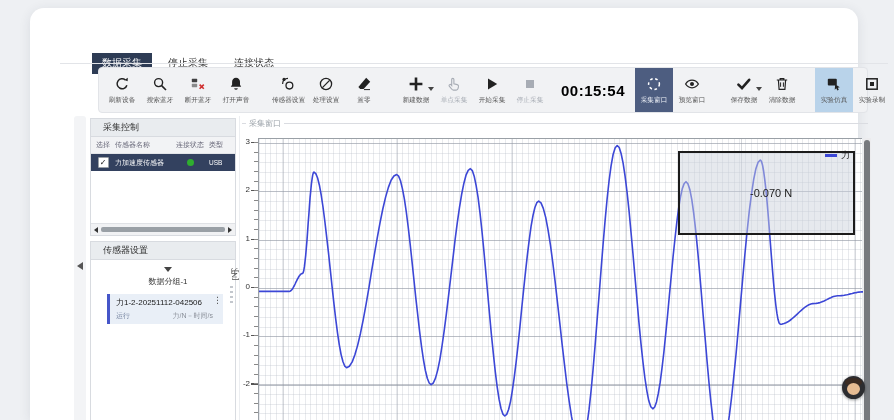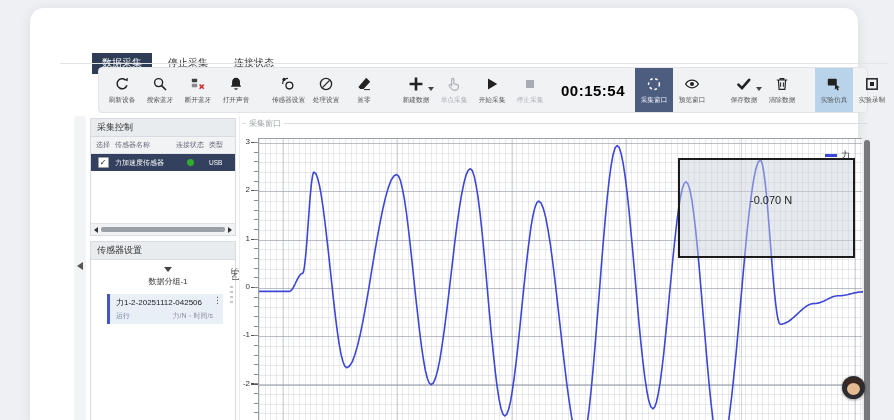--- a/index.html
+++ b/index.html
@@ -29,21 +29,21 @@
   .tbtn.sel-light{background:#b9d3ea;}
   .caret{position:absolute;right:1px;top:19px;width:0;height:0;border-left:3px solid transparent;
     border-right:3px solid transparent;border-top:4px solid #444;}
   .timer{font-size:15px;font-weight:bold;color:#000;letter-spacing:.5px;margin:0 10px 0 12px;white-space:nowrap;}
   
   .collapse-strip{position:absolute;left:44px;top:108px;width:12px;height:312px;background:#f3f4f6;border-radius:3px;}
   .collapse-handle{position:absolute;left:3px;top:146px;width:0;height:0;border-top:4px solid transparent;
     border-bottom:4px solid transparent;border-right:6px solid #555;}
   .panel{position:absolute;left:60px;width:146px;background:#fff;border:1px solid #d8dbe0;box-sizing:border-box;}
   .panel-hd{height:17px;background:#e9ecef;border-bottom:1px solid #d8dbe0;font-size:9px;color:#333;
-    line-height:17px;padding-left:6px;}
+    line-height:17px;padding-left:12px;}
   .p-collect{top:110px;height:118px;}
   .thead{display:flex;height:16px;background:#f2f3f5;border-bottom:1px solid #e2e4e8;align-items:center;}
   .thead span{font-size:7px;color:#667;white-space:nowrap;overflow:hidden;}
   .trow{display:flex;height:17px;background:#33415f;color:#fff;align-items:center;}
   .c0{width:24px;text-align:center;display:flex;justify-content:center;}
   .c1{width:56px;}
   .c2{width:38px;display:flex;justify-content:center;}
   .c3{width:24px;}
   .trow .c1{font-size:7px;white-space:nowrap;}
   .trow .c3{font-size:6.5px;}
@@ -84,21 +84,21 @@
   .plot svg{position:absolute;left:0;top:0;}
   .yticks{position:absolute;left:192px;top:130px;width:28px;height:290px;}
   .ytick{position:absolute;right:0;font-size:8px;color:#333;width:28px;text-align:right;}
   .ytickmarks{position:absolute;left:221px;top:130px;width:7px;height:290px;
     background:repeating-linear-gradient(to bottom,#555 0 1px,transparent 1px 48.3px);
     -webkit-mask:none;background-position:0 4px;}
   .ytickminor{position:absolute;left:224px;top:130px;width:4px;height:290px;
     background:repeating-linear-gradient(to bottom,#888 0 1px,transparent 1px 9.66px);background-position:0 4px;}
   .ylabel{position:absolute;left:200px;top:262px;font-size:8px;color:#555;
     writing-mode:vertical-rl;transform:rotate(180deg);}
-  .anno-box{position:absolute;left:419px;top:19px;width:177px;height:100px;border:2px solid #1b1b1b;
+  .anno-box{position:absolute;left:419px;top:12px;width:177px;height:84px;border:2px solid #1b1b1b;
     background:rgba(203,209,219,.48);box-sizing:border-box;}
   .anno-text{position:absolute;left:70px;top:34px;font-size:11px;color:#222;}
   .legend{position:absolute;left:566px;top:10px;display:flex;align-items:center;gap:4px;}
   .legend-dash{width:12px;height:2.5px;}
   .legend-label{font-size:9px;color:#222;}
   .vscroll{position:absolute;left:833px;top:130px;width:8px;height:290px;background:#ececee;}
   .vs-thumb{position:absolute;left:1px;top:2px;width:6px;height:286px;background:#76797e;border-radius:3px;}
   .avatar{position:absolute;left:812px;top:368px;width:23px;height:23px;border-radius:50%;background:#2c2c30;
     overflow:hidden;box-shadow:0 1px 3px rgba(0,0,0,.4);}
   .avatar .face{position:absolute;left:5px;top:7px;width:13px;height:12px;border-radius:50%;background:#e6bb92;}

